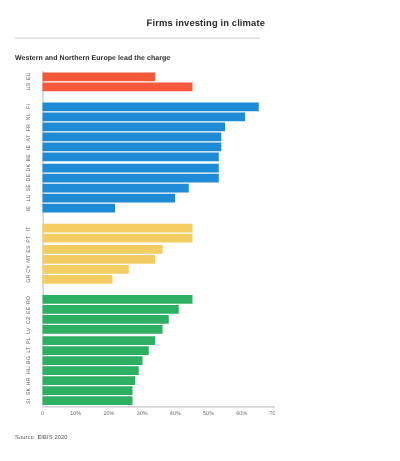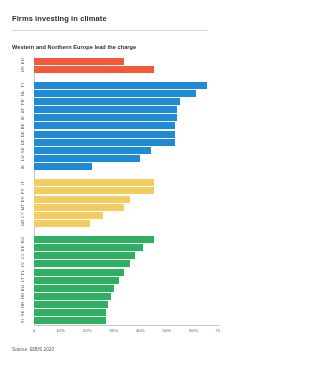--- a/index.html
+++ b/index.html
@@ -21,20 +21,21 @@
     box-sizing: border-box;
     padding: 10px 8px 0 8px;
     position: relative;
   }
   .chart-title {
     font-size: 7.5px;
     font-weight: bold;
     color: #2b2b2b;
     letter-spacing: 0.1px;
     margin: 4px 0 0 4px;
+    text-align: right;
   }
   .title-rule {
     height: 1px;
     background: #d8d8d8;
     margin: 7px 4px 0 4px;
   }
   .chart-subtitle {
     font-size: 5.6px;
     font-weight: bold;
     color: #2b2b2b;

